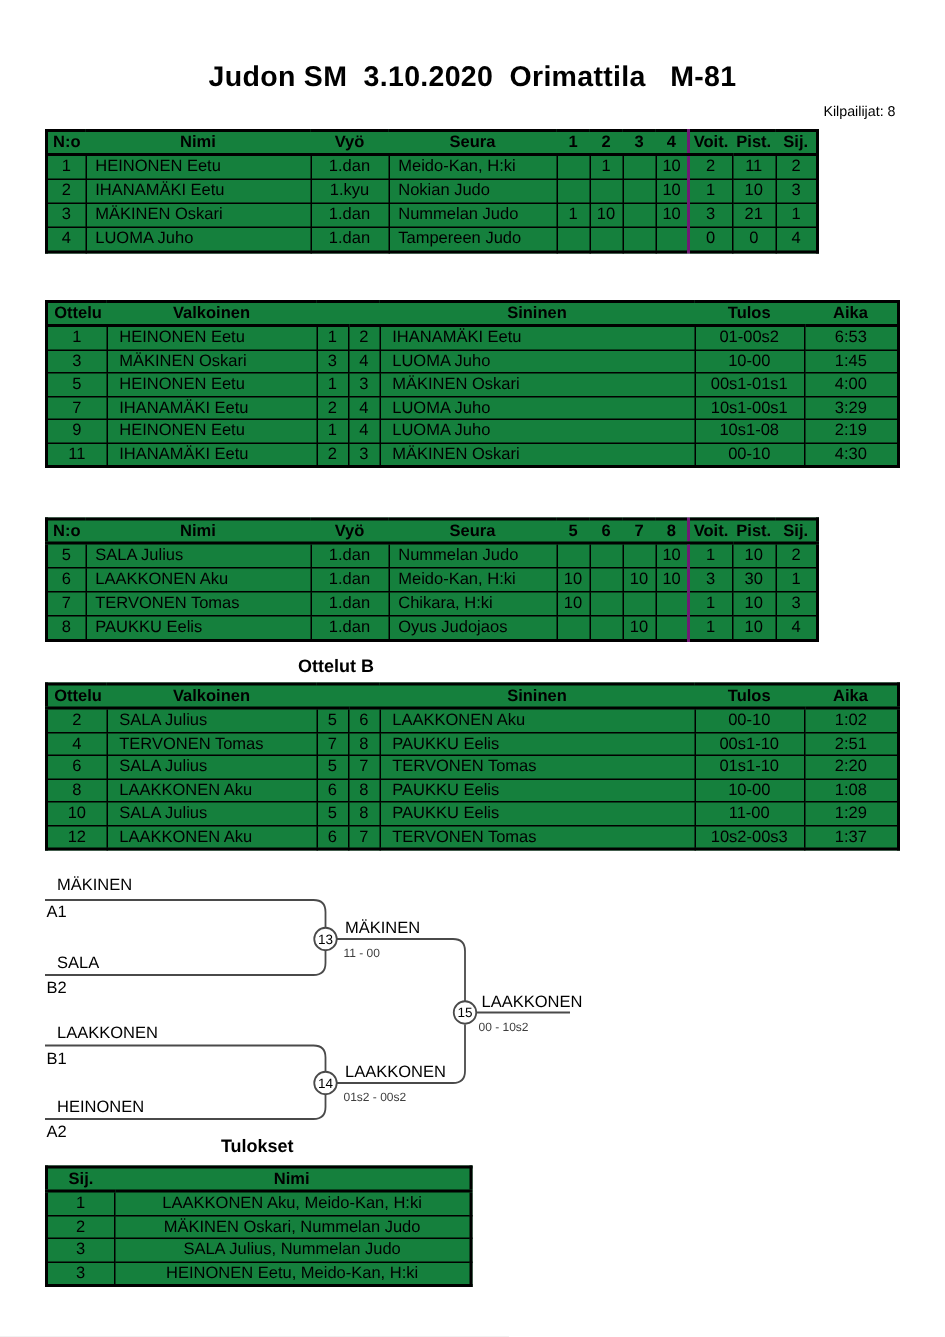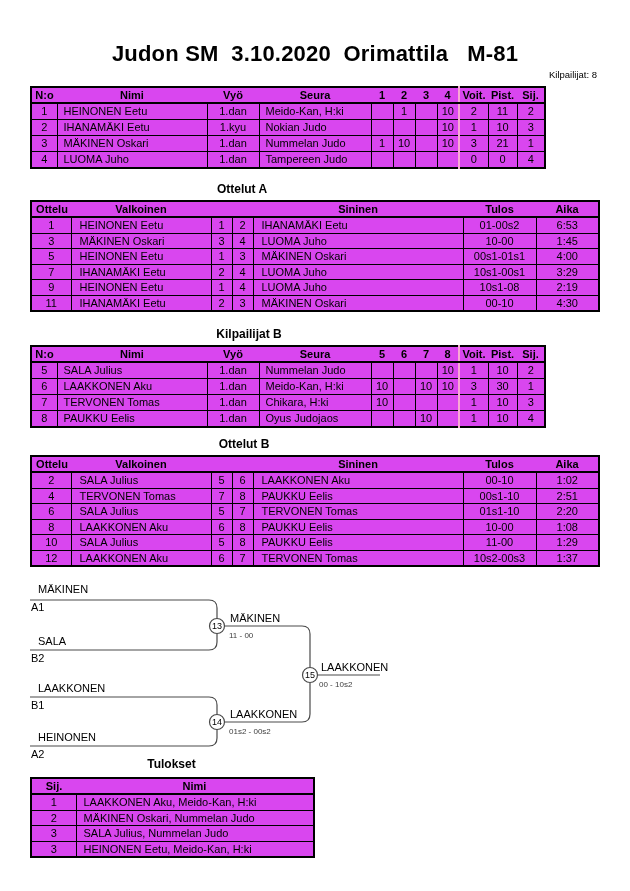--- a/index.html
+++ b/index.html
@@ -3,44 +3,44 @@
 <meta charset="utf-8">
 <style>
   html,body{margin:0;padding:0;background:#e8e8e8;}
   .page{
     position:relative;width:630px;height:891px;background:#ffffff;
     font-family:"Liberation Sans",sans-serif;color:#000;overflow:hidden;
   }
   .abs{position:absolute;}
   .doc-title{
     top:41px;left:0;width:630px;text-align:center;
-    font-size:22px;font-weight:bold;white-space:pre;letter-spacing:.2px;
+    font-size:19px;font-weight:bold;white-space:pre;letter-spacing:.2px;
   }
   .sec-title{font-size:12px;font-weight:bold;text-align:center;white-space:nowrap;}
   .note{top:69px;right:33px;font-size:9.5px;}
   table.doc{
     border-collapse:collapse;table-layout:fixed;
-    border:2px solid #000;font-size:11px;background:#d946ef;
+    border:2px solid #000;font-size:11px;background:#15803d;
   }
   table.doc th{
     border:0;border-bottom:2px solid #000;
     font-size:11px;font-weight:bold;text-align:center;
     height:13px;padding:0;line-height:14px;white-space:nowrap;overflow:visible;
   }
   table.doc td{
     border:1px solid #000;padding:0 2px;text-align:center;
     white-space:nowrap;overflow:hidden;
   }
   .ktable td{height:15px;line-height:15px;}
   .otable td,.rtable td{height:14.5px;line-height:14.5px;}
-  .ktable th:nth-child(9),.ktable td:nth-child(9){border-left:2px solid #f9a8d4;margin-left:30px;}
+  .ktable th:nth-child(9),.ktable td:nth-child(9){border-left:2px solid #701a75;margin-left:30px;}
   .ktable td:nth-child(2),.ktable td:nth-child(4){text-align:left;padding:0 6px;}
   .otable td:nth-child(2),.otable td:nth-child(5){text-align:left;padding:0 8px;}
   .otable th:first-child{text-align:center;padding-left:1px;}
-  .rtable td:nth-child(2){text-align:left;padding:0 7px;}
+  .rtable td:nth-child(2){text-align:center;padding:0 7px;}
   .bracket-name{font-size:11px;fill:#000;}
   .bracket-code{font-size:11px;fill:#000;}
   .bracket-score{font-size:8px;fill:#3d3d3d;}
   .bracket-no{font-size:9px;fill:#000;}
 </style>
 </head>
 <body>
 
 <div class="page">
 
@@ -125,21 +125,20 @@
           <td></td>
           <td></td>
           <td></td>
           <td>0</td>
           <td>0</td>
           <td>4</td>
         </tr>
       </tbody>
   </table>
 
-  <div class="abs sec-title" style="top:182px;left:30px;width:424px">Ottelut A</div>
   <table class="abs doc otable" style="top:200px;left:30px">
     <colgroup>
       <col style="width:40px">
         <col style="width:140px">
         <col style="width:21px">
         <col style="width:21px">
       <col style="width:210px">
         <col style="width:73px">
         <col style="width:63px">
     </colgroup>
@@ -205,21 +204,20 @@
           <td>IHANAMÄKI Eetu</td>
           <td>2</td>
           <td>3</td>
           <td>MÄKINEN Oskari</td>
           <td>00-10</td>
           <td>4:30</td>
         </tr>
       </tbody>
   </table>
 
-  <div class="abs sec-title" style="top:327px;left:30px;width:438px">Kilpailijat B</div>
   <table class="abs doc ktable" style="top:345px;left:30px">
     <colgroup>
       <col style="width:26px">
         <col style="width:150px">
         <col style="width:52px">
         <col style="width:112px">
       <col style="width:22px">
         <col style="width:22px">
         <col style="width:22px">
         <col style="width:22px">
@@ -291,21 +289,21 @@
           <td></td>
           <td>10</td>
           <td></td>
           <td>1</td>
           <td>10</td>
           <td>4</td>
         </tr>
       </tbody>
   </table>
 
-  <div class="abs sec-title" style="top:437px;left:32px;width:424px">Ottelut B</div>
+  <div class="abs sec-title" style="top:437px;left:12px;width:424px">Ottelut B</div>
   <table class="abs doc otable" style="top:455px;left:30px">
     <colgroup>
       <col style="width:40px">
         <col style="width:140px">
         <col style="width:21px">
         <col style="width:21px">
       <col style="width:210px">
         <col style="width:73px">
         <col style="width:63px">
     </colgroup>

